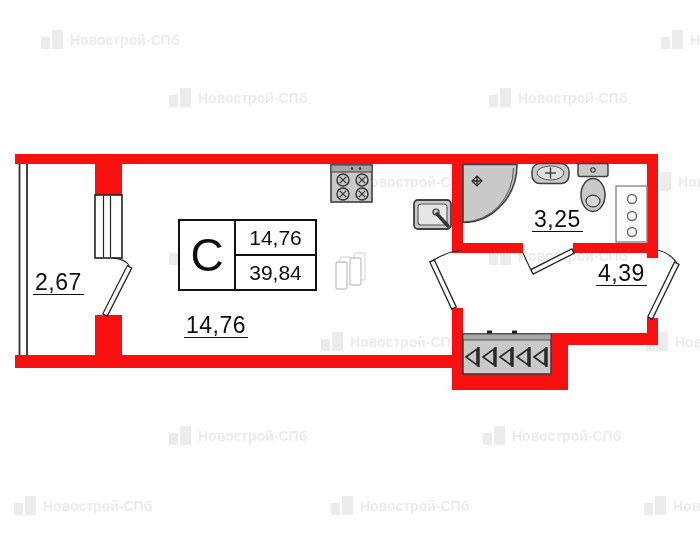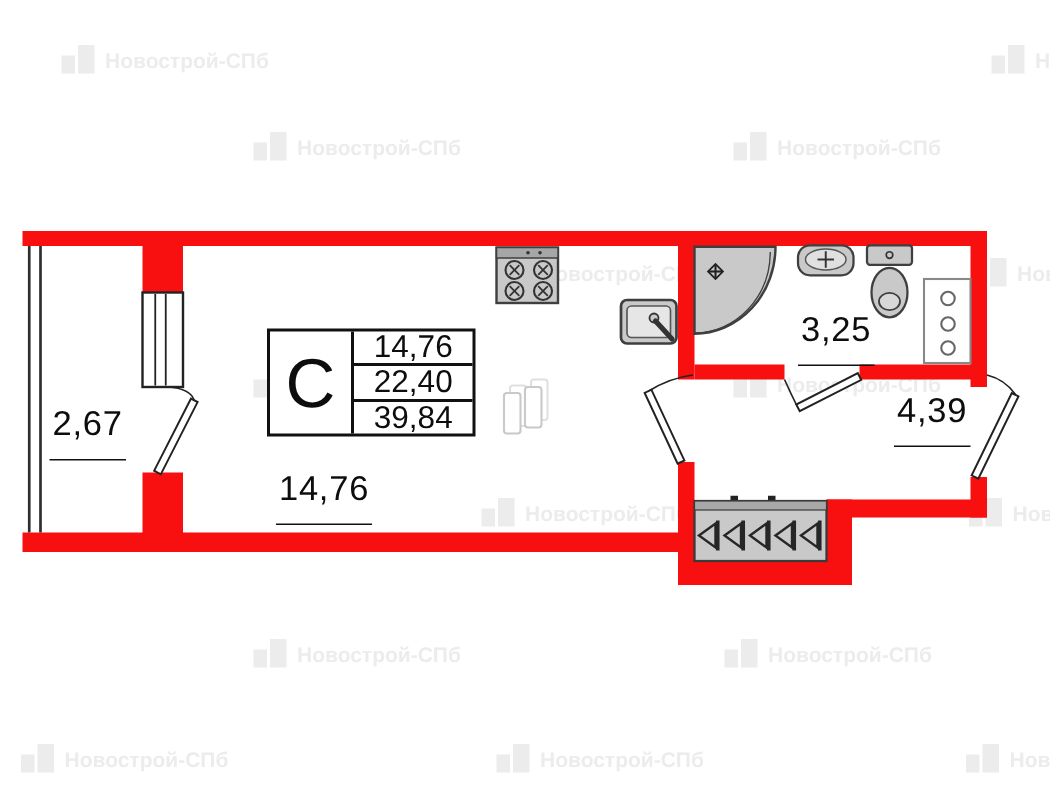--- a/index.html
+++ b/index.html
@@ -12,21 +12,21 @@
 
   
   .wm{position:absolute;display:flex;align-items:center;gap:6px;z-index:0;
       color:#ececec;font-size:14px;font-weight:bold;white-space:nowrap;}
   .wm-ico{position:relative;width:24px;height:19px;flex:0 0 24px;}
   .wm-ico::before{content:"";position:absolute;left:1px;bottom:0;width:9px;height:12px;background:#ececec;}
   .wm-ico::after{content:"";position:absolute;left:12px;bottom:0;width:11px;height:19px;background:#ececec;}
 
   
   .area-label{position:absolute;z-index:3;font-size:23px;letter-spacing:.5px;
-              border-bottom:1.6px solid #111;padding:0 2px 12px 2px;line-height:1;}
+              border-bottom:1.6px solid #111;padding:0 2px 0 2px;line-height:1;}
 
   
   #info-table{position:absolute;left:178px;top:219px;width:139px;height:72px;
               border:2px solid #111;background:#fff;display:flex;z-index:3;box-sizing:border-box;}
   #info-table .type-cell{width:54px;border-right:2px solid #111;display:flex;
               align-items:center;justify-content:center;font-size:46px;line-height:1;}
   #info-table .vals{flex:1;display:flex;flex-direction:column;}
   #info-table .vals div{flex:1;display:flex;align-items:center;justify-content:center;
               font-size:21px;line-height:1;}
   #info-table .vals div + div{border-top:2px solid #111;}
@@ -230,21 +230,20 @@
         <line x1="529.5" y1="347" x2="529.5" y2="367"></line>
         <line x1="546.5" y1="347" x2="546.5" y2="367"></line>
       </g>
     </g>
   </svg>
 
   <div id="info-table">
     <div class="type-cell">С</div>
     <div class="vals">
       <div>14,76</div>
-      <div>22,40</div>
       <div>39,84</div>
     </div>
   </div>
 
   <div class="area-label" style="left:33px;top:271px">2,67</div>
   <div class="area-label" style="left:184px;top:314px">14,76</div>
   <div class="area-label" style="left:532px;top:208px">3,25</div>
   <div class="area-label" style="left:596px;top:262px">4,39</div>
 
 </div>

